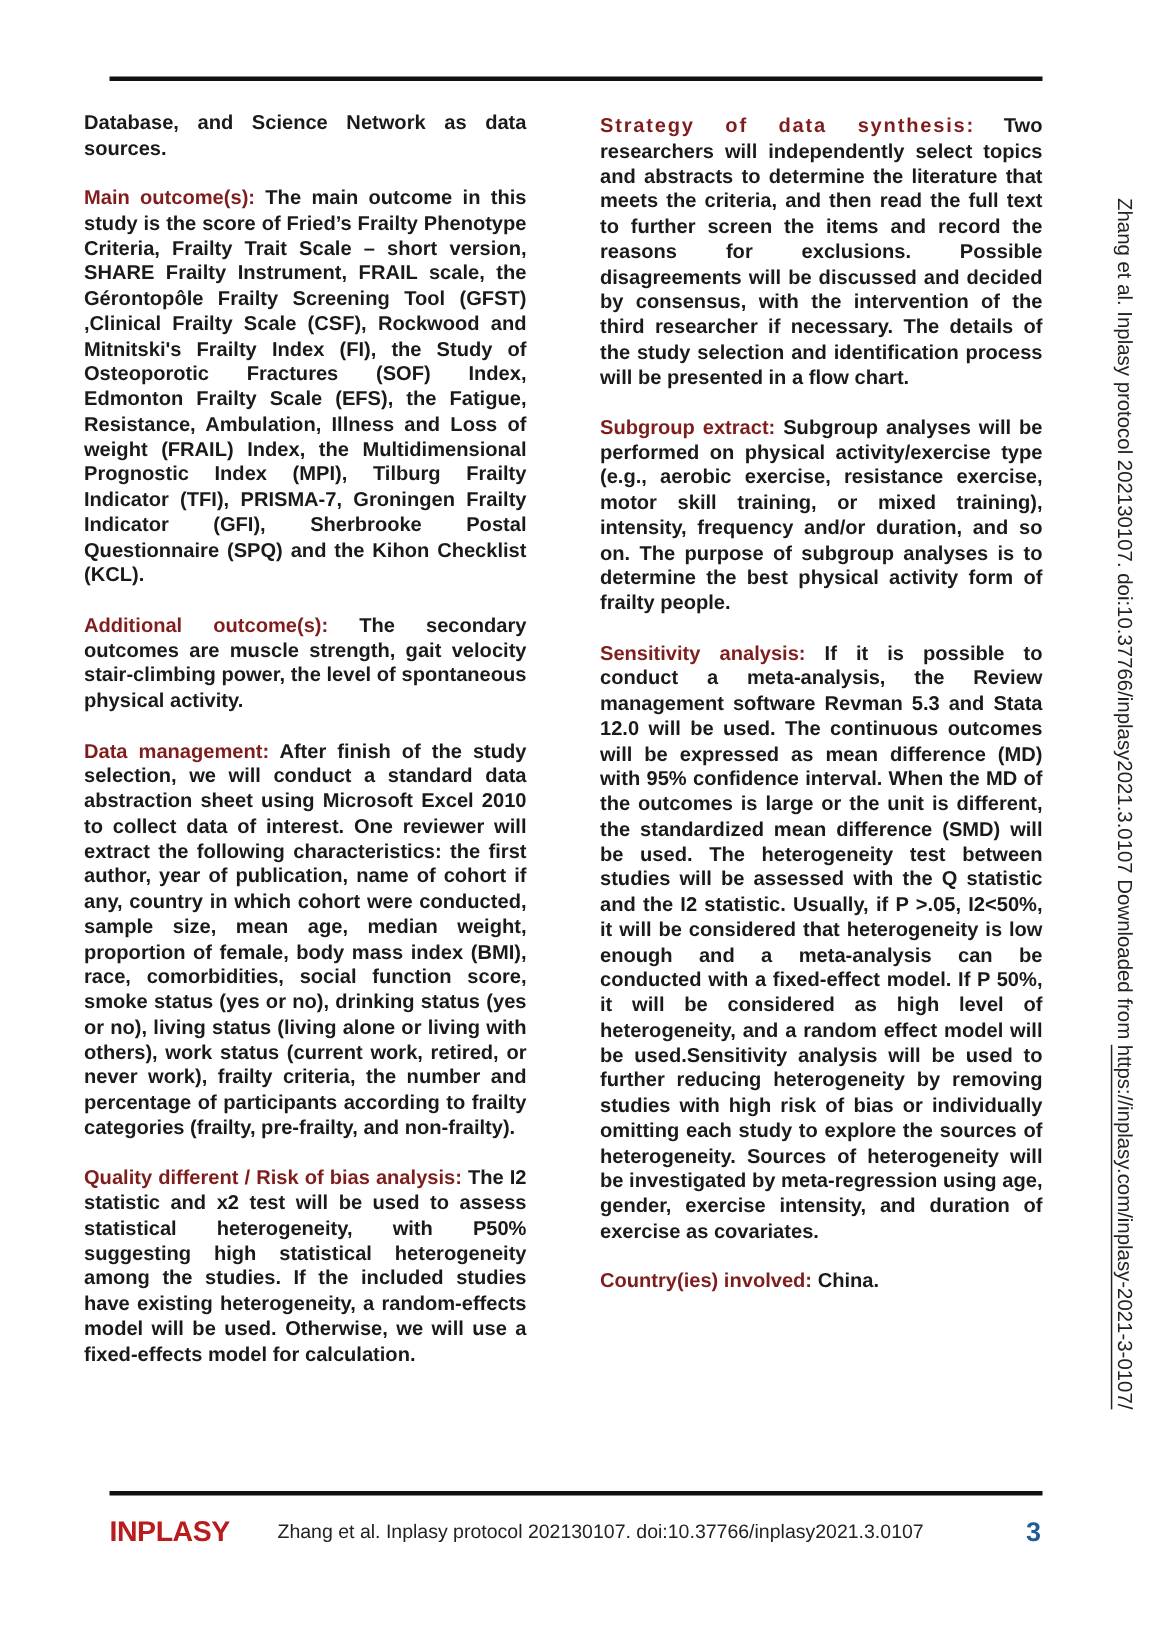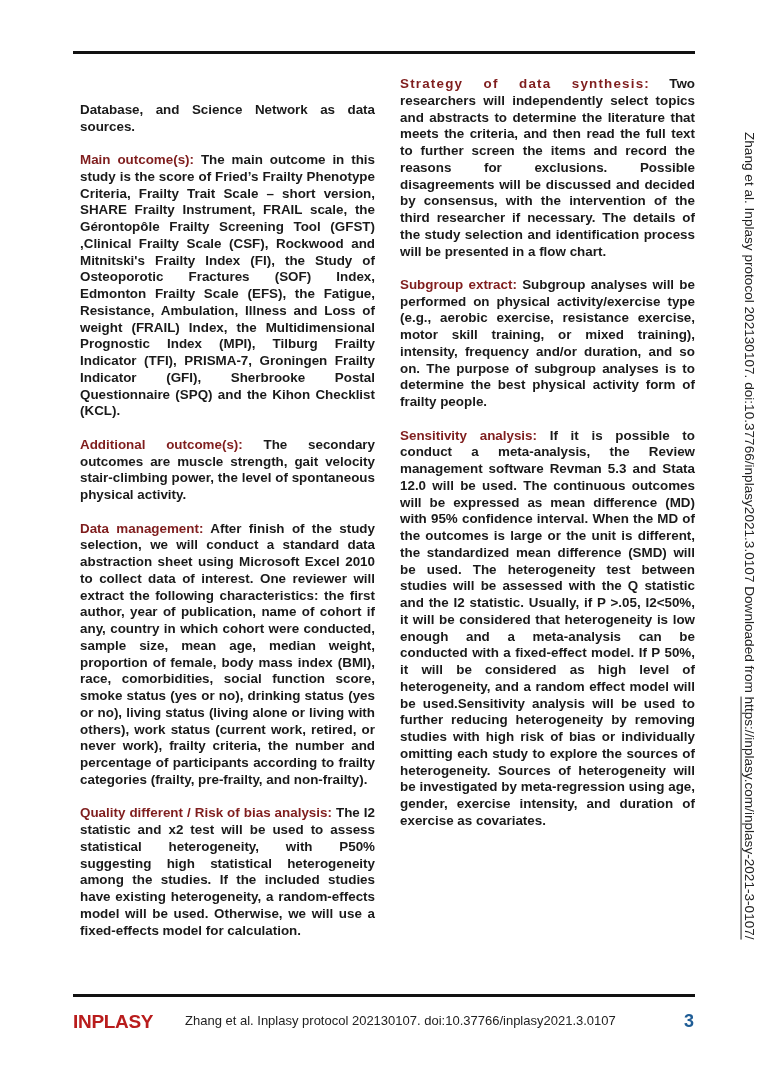--- a/index.html
+++ b/index.html
@@ -11,21 +11,21 @@
     position: absolute; left: 73px; top: 51px; width: 622px; height: 3px; background: #111;
   }
   .rule-bottom {
     position: absolute; left: 73px; top: 994px; width: 622px; height: 3px; background: #111;
   }
   .col {
     position: absolute; top: 74px; width: 295px;
     font-size: 13.4px; font-weight: bold; line-height: 16.75px;
     text-align: justify; hyphens: none;
   }
-  .col-left { left: 80px; margin-top: 28px; }
+  .col-left { left: 56px; }
   .col-right { left: 400px; top: 76px; }
   .para { margin: 0 0 16.7px 0; }
   .heading { color: #7f1d1d; }
   .wide { letter-spacing: 1.2px; }
   .footer-brand {
     position: absolute; left: 73px; top: 1011px;
     font-size: 19px; font-weight: bold; color: #b91c1c; letter-spacing: -0.3px;
   }
   .footer-cite {
     position: absolute; left: 185px; top: 1013px;
@@ -68,20 +68,23 @@
 <div class="col col-right">
   <p class="para">
     <span class="heading wide">Strategy of data synthesis:</span><span> Two researchers will independently select topics and abstracts to determine the literature that meets the criteria, and then read the full text to further screen the items and record the reasons for exclusions. Possible disagreements will be discussed and decided by consensus, with the intervention of the third researcher if necessary. The details of the study selection and identification process will be presented in a flow chart.</span>
   </p>
   <p class="para">
     <span class="heading">Subgroup extract:</span><span> Subgroup analyses will be performed on physical activity/exercise type (e.g., aerobic exercise, resistance exercise, motor skill training, or mixed training), intensity, frequency and/or duration, and so on. The purpose of subgroup analyses is to determine the best physical activity form of frailty people.</span>
   </p>
   <p class="para">
     <span class="heading">Sensitivity analysis:</span><span> If it is possible to conduct a meta-analysis, the Review management software Revman 5.3 and Stata 12.0 will be used. The continuous outcomes will be expressed as mean difference (MD) with 95% confidence interval. When the MD of the outcomes is large or the unit is different, the standardized mean difference (SMD) will be used. The heterogeneity test between studies will be assessed with the Q statistic and the I2 statistic. Usually, if P &gt;.05, I2&lt;50%, it will be considered that heterogeneity is low enough and a meta-analysis can be conducted with a fixed-effect model. If P 50%, it will be considered as high level of heterogeneity, and a random effect model will be used.Sensitivity analysis will be used to further reducing heterogeneity by removing studies with high risk of bias or individually omitting each study to explore the sources of heterogeneity. Sources of heterogeneity will be investigated by meta-regression using age, gender, exercise intensity, and duration of exercise as covariates.</span>
   </p>
+  <p class="para">
+    <span class="heading">Country(ies) involved:</span><span> China.</span>
+  </p>
 </div>
 
 <div class="side-note">
   <span>Zhang et al. Inplasy protocol 202130107. doi:10.37766/inplasy2021.3.0107 Downloaded from </span><a class="side-link">https://inplasy.com/inplasy-2021-3-0107/</a>
 </div>
 
 <div class="rule-bottom"></div>
 <div class="footer-brand">INPLASY</div>
 <div class="footer-cite">Zhang et al. Inplasy protocol 202130107. doi:10.37766/inplasy2021.3.0107</div>
 <div class="footer-page">3</div>

